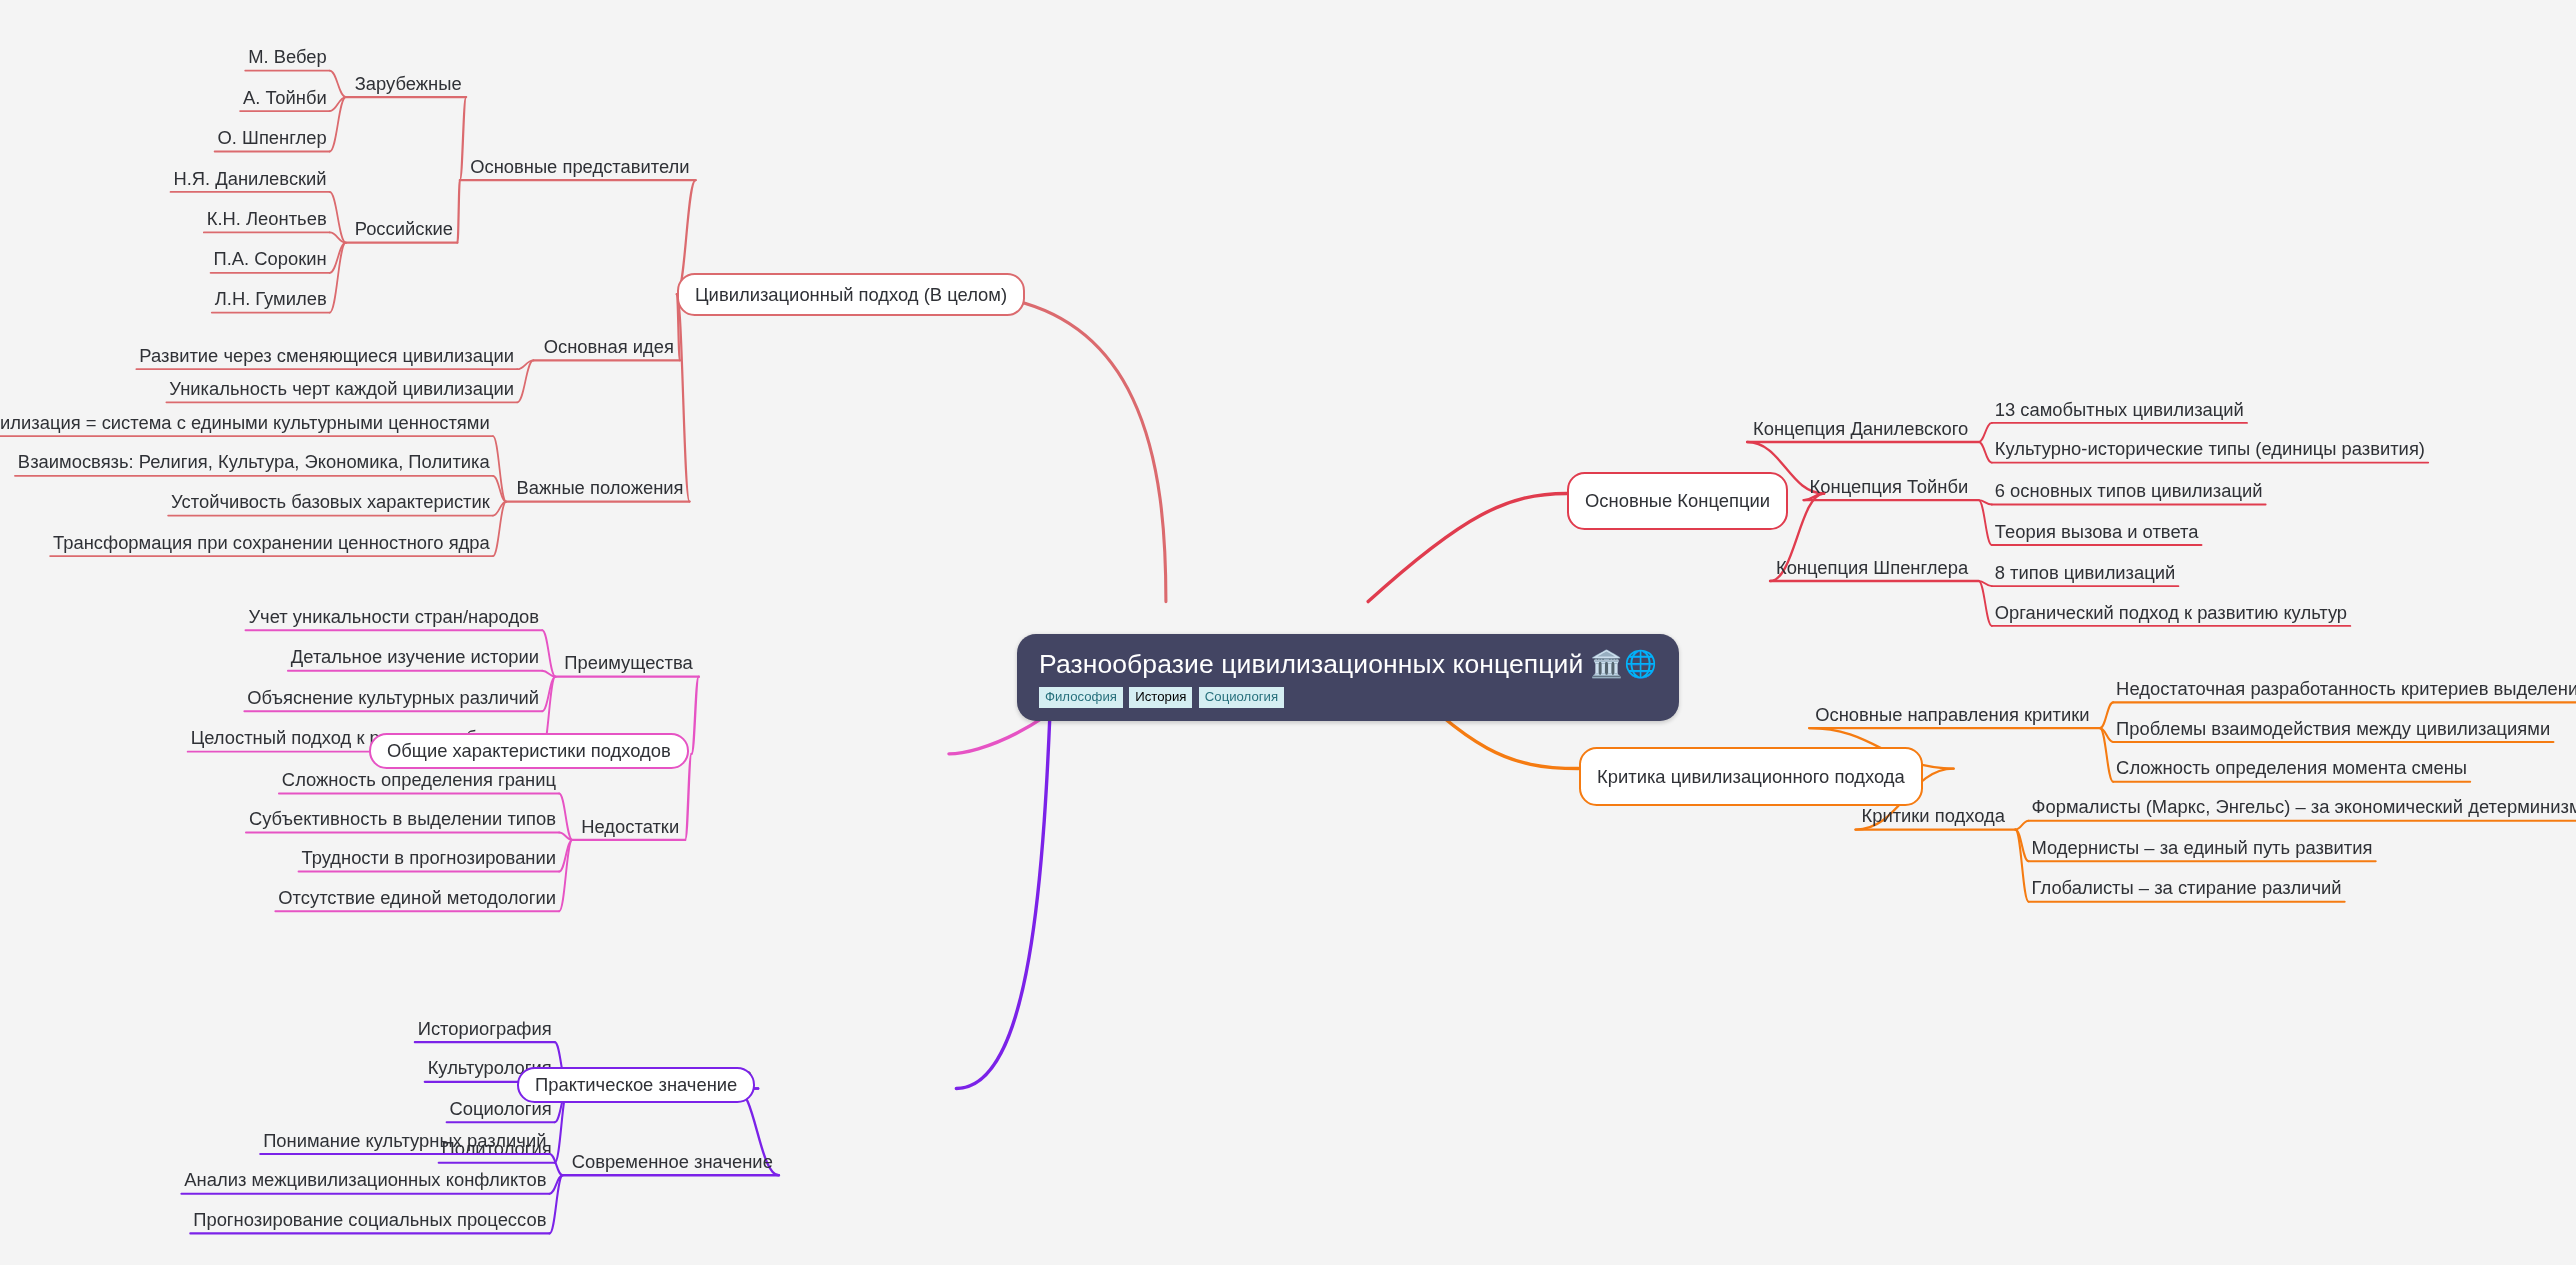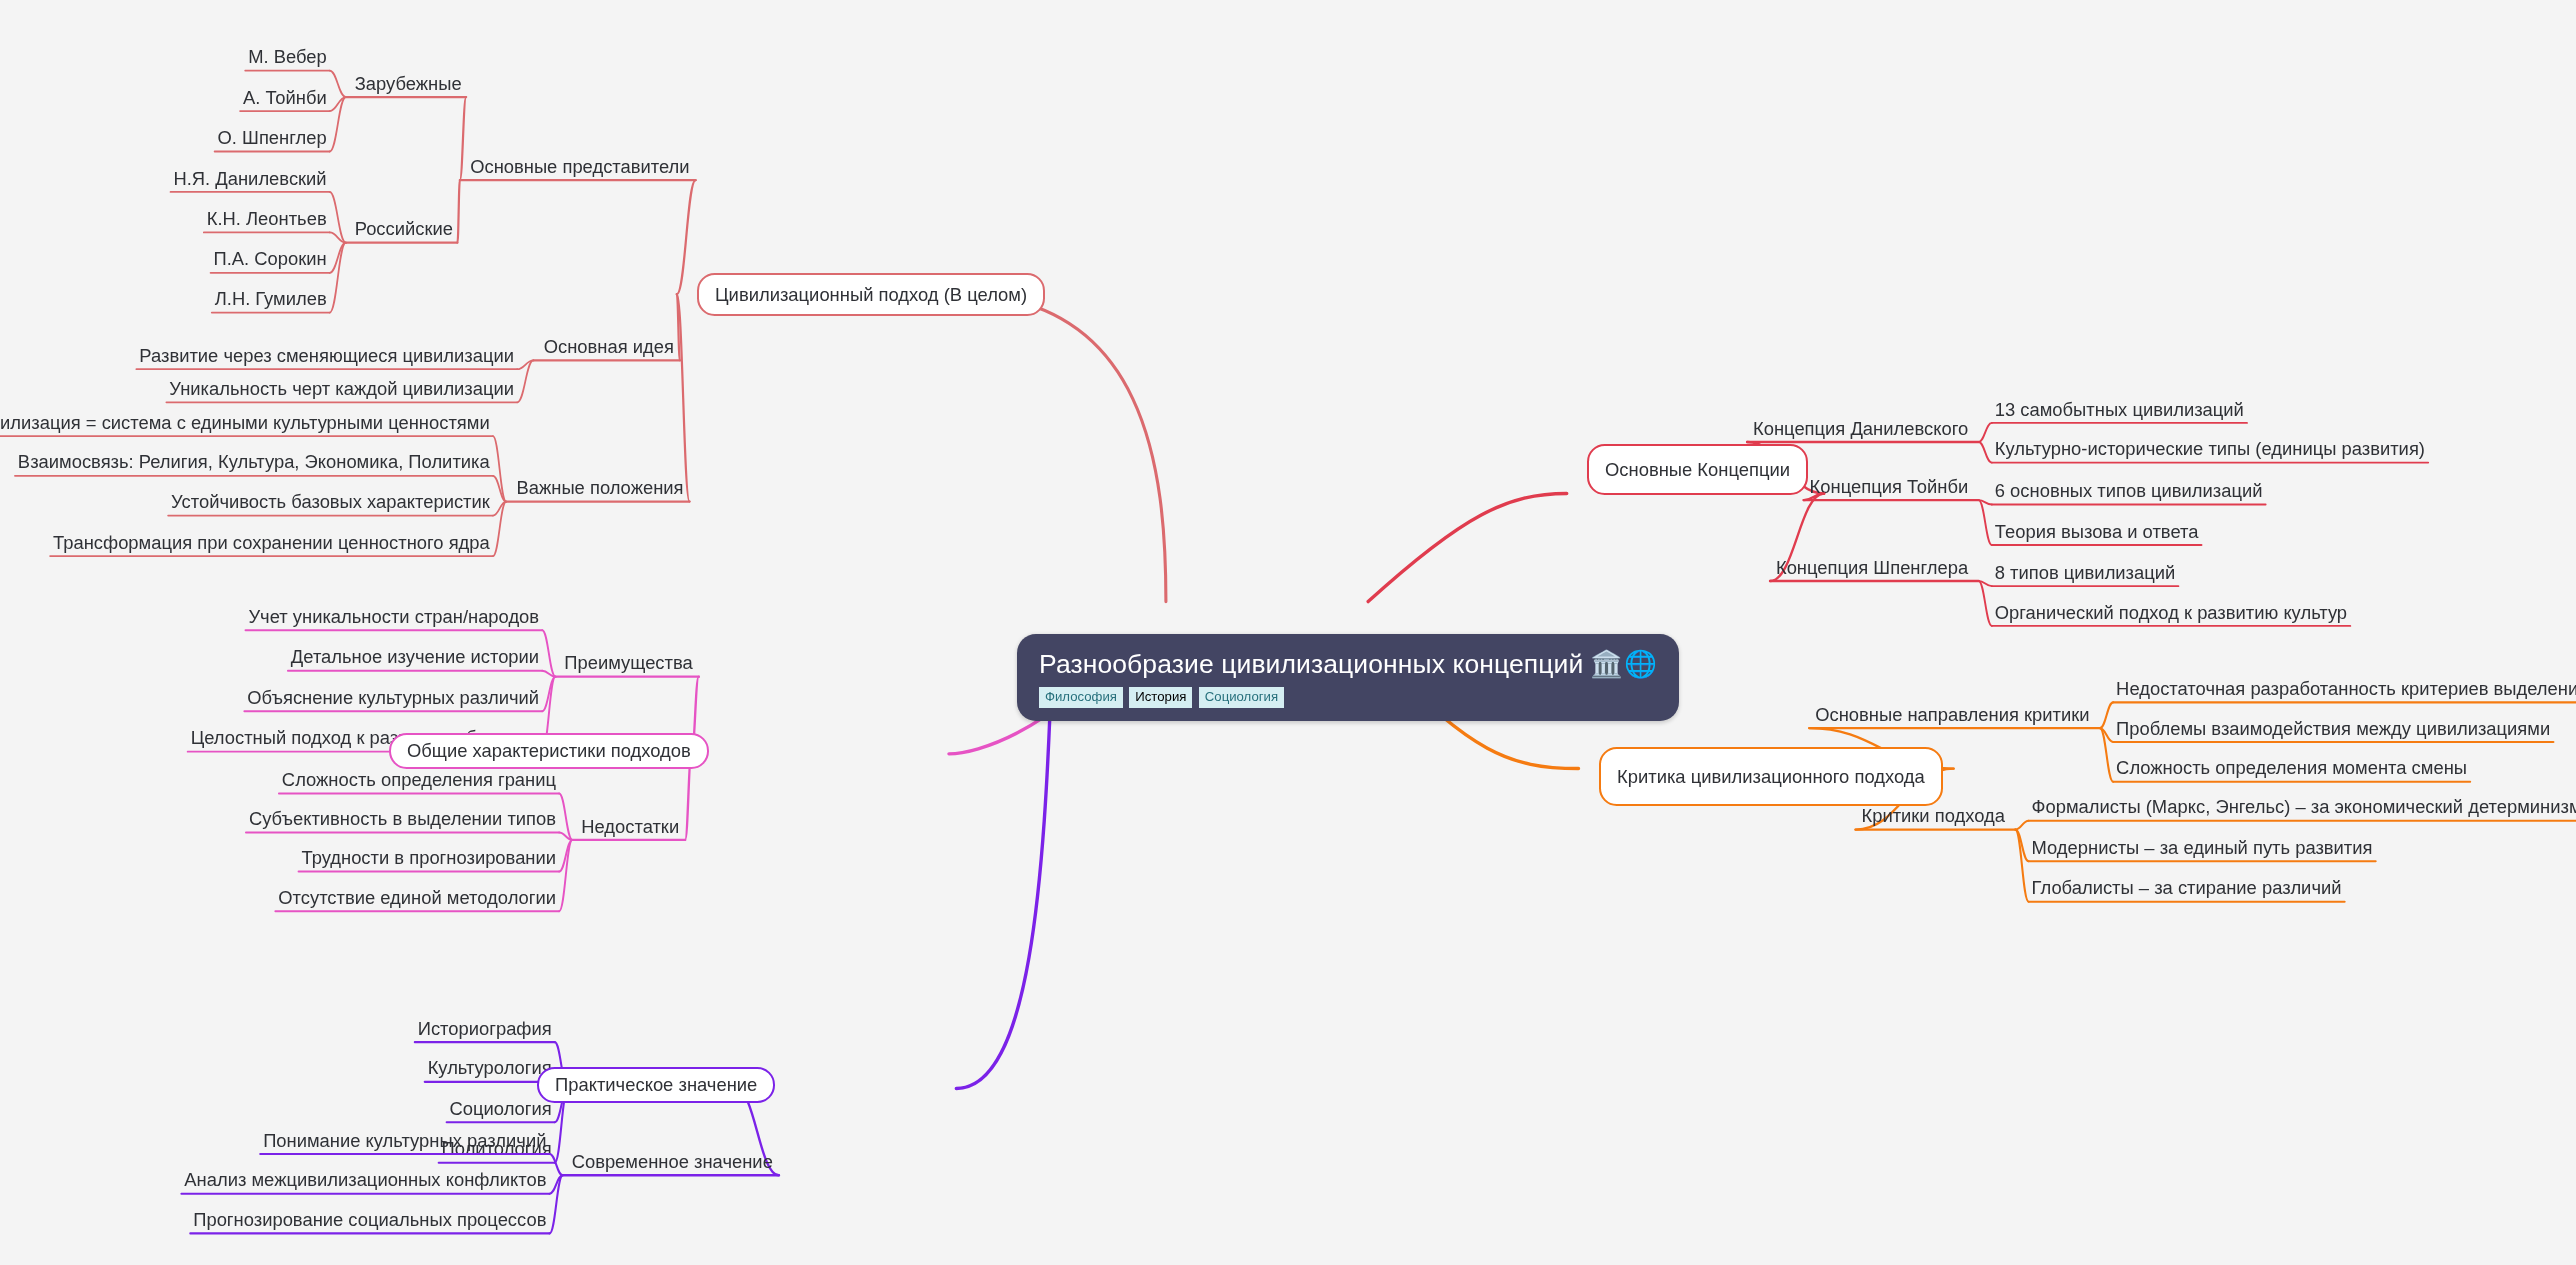--- a/index.html
+++ b/index.html
@@ -48,21 +48,20 @@
     background:#ffffff;
     border-style:solid;
     border-width:2.9px;
     border-radius:17.7px;
     box-sizing:border-box;
     display:flex;align-items:center;justify-content:center;
     font-size:18.4px;
     color:#2f3136;
     white-space:nowrap;
     padding:16px 16px;
-    margin-left:20px;
   }
 </style>
 </head>
 <body>
 
 <svg id="map" viewBox="0 0 3502 1720">
     <text class="nodelabel" visibility="hidden" font-size="25">Критики подхода</text>
     <g>
       <path d="M333.125,96 L448,96" class="link" stroke="#db6a6e" stroke-width="2.4"></path>
       <path d="M448,96 C457.9,96 460.1,132 470,132" class="link" stroke="#db6a6e" stroke-width="2.4"></path>
@@ -334,21 +333,21 @@
       <text class="nodelabel" x="2530.75" y="1118" font-size="25">Критики подхода</text>
     </g>
     <path d="M1585,818 C1585,640 1560,400 1300,400" class="link" stroke="#db6a6e" stroke-width="4.2"></path>
     <path d="M1860,818 C1990,700 2050,671 2130,671" class="link" stroke="#e03c4e" stroke-width="4.6"></path>
     <path d="M1880,898 C2000,1020 2050,1045 2146,1045" class="link" stroke="#f57b11" stroke-width="4.6"></path>
     <path d="M1500,898 C1430,990 1330,1025 1290,1025" class="link" stroke="#e653c4" stroke-width="4.6"></path>
     <path d="M1430,898 C1420,1200 1400,1480 1300,1480" class="link" stroke="#7b22e8" stroke-width="4.6"></path>
   </svg>
 
 <div class="pill" style="border-color: rgb(219, 106, 110); height: 43px; top: 273px; left: 677px;">Цивилизационный подход (В целом)</div>
-<div class="pill" style="border-color: rgb(224, 60, 78); height: 51px; top: 444px; left: 1567px;">Основные Концепции</div>
+<div class="pill" style="border-color: rgb(224, 60, 78); height: 58px; top: 472px; left: 1567px;">Основные Концепции</div>
 <div class="pill" style="border-color: rgb(245, 123, 17); height: 59px; top: 747px; left: 1579px;">Критика цивилизационного подхода</div>
 <div class="pill" style="border-color: rgb(230, 83, 196); height: 29px; top: 733px; left: 369px;">Общие характеристики подходов</div>
 <div class="pill" style="border-color: rgb(123, 34, 232); height: 26px; top: 1067px; left: 517px;">Практическое значение</div>
 <div class="root-box" style="left: 1017px; top: 634px; background: rgb(67, 69, 99);">
     <div class="root-title">Разнообразие цивилизационных концепций 🏛️🌐</div>
     <div class="root-tags">
       <span class="tag" style="background: rgb(213, 238, 242); color: rgb(39, 112, 124);">Философия</span>
       <span class="tag" style="background: rgb(213, 238, 242); color: #000000;">История</span>
       <span class="tag" style="background: rgb(213, 238, 242); color: rgb(39, 112, 124);">Социология</span>
     </div>

